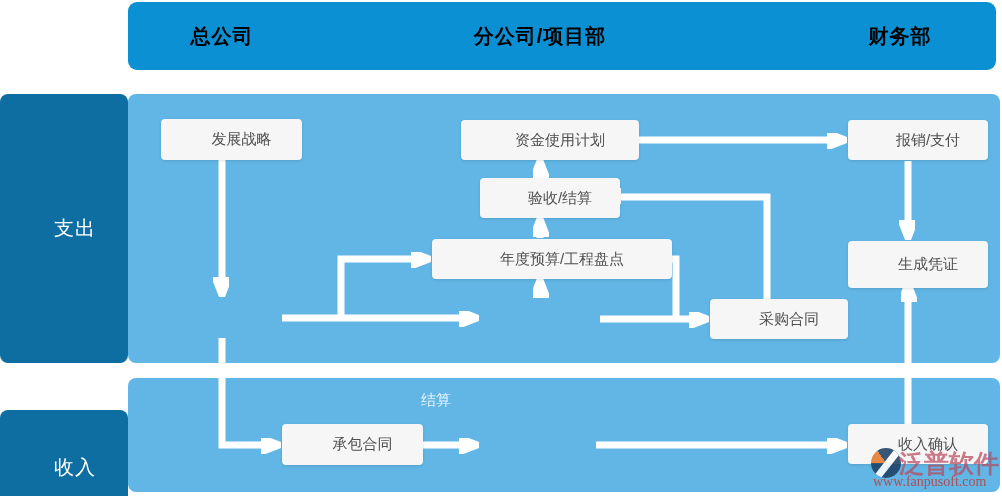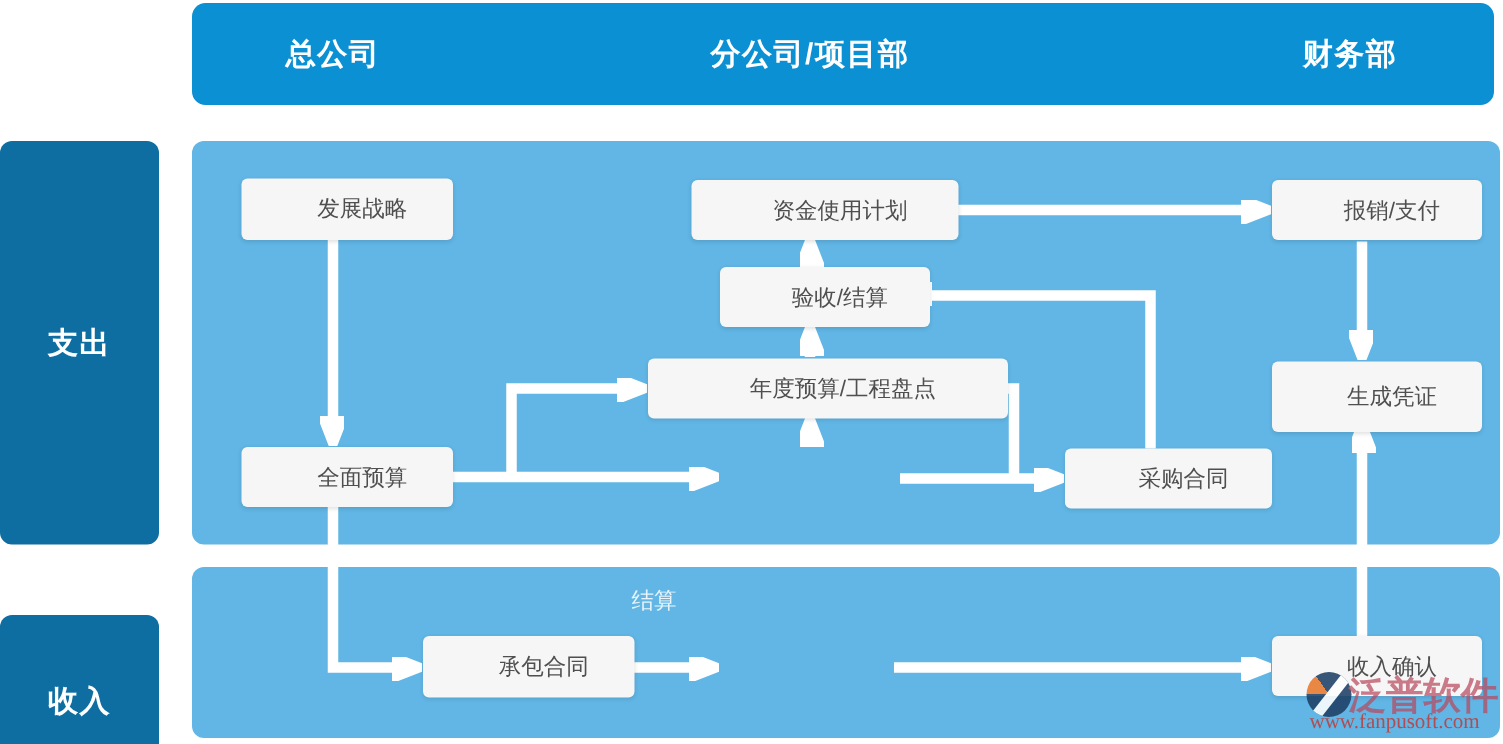--- a/index.html
+++ b/index.html
@@ -7,30 +7,30 @@
     position:relative;width:1002px;height:496px;background:#ffffff;
     font-family:"Liberation Sans","DejaVu Sans",sans-serif;overflow:hidden;
   }
   
   .header{
     position:absolute;left:128px;top:2px;width:868px;height:68px;
     background:#0a90d3;border-radius:9px;z-index:1;
   }
   .hcol{
     position:absolute;top:50%;transform:translate(-50%,-50%);
-    color:#ffffff;font-size:20px;font-weight:bold;white-space:nowrap;letter-spacing:1px;
+    color:#000000;font-size:20px;font-weight:bold;white-space:nowrap;letter-spacing:1px;
   }
   .hcol.c1{left:94px;}
   .hcol.c2{left:412px;}
   .hcol.c3{left:772px;text-align:center;}
   
   .side{
     position:absolute;left:0;width:106px;background:#0e6da1;border-radius:8px;
-    color:#ffffff;font-size:20px;font-weight:bold;letter-spacing:1px;
-    display:flex;align-items:center;justify-content:center;z-index:1;
+    color:#ffffff;font-size:20px;font-weight:normal;letter-spacing:1px;
+    display:flex;align-items:center;justify-content:center;z-index:1;padding-left:22px;
   }
   .side.expense{top:94px;height:269px;}
   .side.income{top:378px;height:114px;margin-top:32px;}
   
   .panel{
     position:absolute;left:128px;width:872px;background:#61b6e5;border-radius:8px;z-index:1;
   }
   .panel.expense{top:94px;height:269px;}
   .panel.income{top:378px;height:114px;}
   
@@ -116,21 +116,20 @@
     <path d="M600,319 H706" marker-end="url(#ah)"></path>
     <path d="M652,259 H676 V322"></path>
     <path d="M767,299 V197 H604" marker-end="url(#ah)"></path>
     <path d="M222,338 V445 H278" marker-end="url(#ah)"></path>
     <path d="M403,445 H476" marker-end="url(#ah)"></path>
     <path d="M596,445 H844" marker-end="url(#ah)"></path>
     <path d="M908,424 V285" marker-end="url(#ah)"></path>
   </svg>
 
   <div class="node" id="n-strategy">发展战略</div>
-  <div class="node" id="n-overall">全面预算</div>
   <div class="node" id="n-fundplan">资金使用计划</div>
   <div class="node" id="n-accept">验收/结算</div>
   <div class="node" id="n-annual">年度预算/工程盘点</div>
   <div class="node" id="n-purchase">采购合同</div>
   <div class="node" id="n-reimburse">报销/支付</div>
   <div class="node" id="n-voucher">生成凭证</div>
   <div class="node" id="n-contract">承包合同</div>
   <div class="node" id="n-incomeconfirm">收入确认</div>
 
   <div class="edge-label">结算</div>

